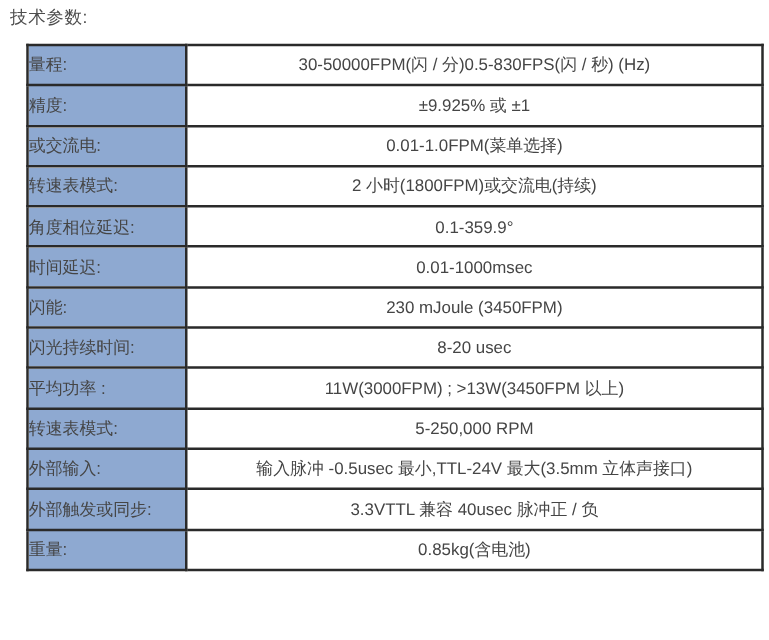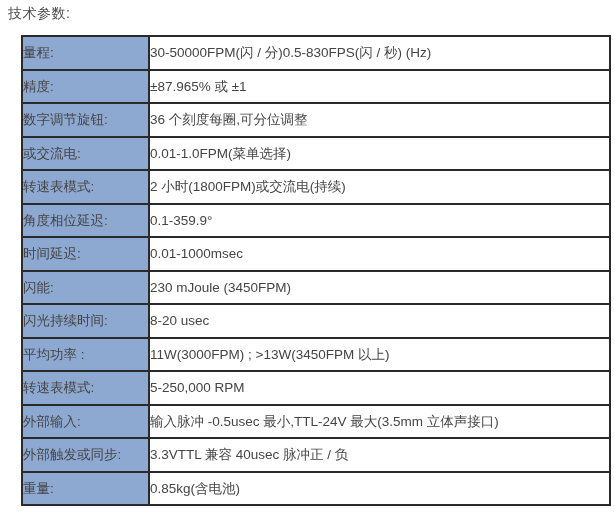--- a/index.html
+++ b/index.html
@@ -22,65 +22,61 @@
     font-size: 14px;
     color: #4d4d4d;
     letter-spacing: 0.5px;
     white-space: nowrap;
   }
   table.spec-table {
     position: absolute;
     left: 21px;
     top: 35px;
     width: 590px;
-    height: 471px;
+    height: 422px;
     border-collapse: collapse;
     table-layout: fixed;
   }
   table.spec-table td {
     border: 2px solid #2a2a2a;
     font-size: 13.5px;
     color: #454545;
     padding: 0;
     line-height: 1;
     overflow: hidden;
     white-space: nowrap;
   }
   td.label-cell {
     width: 125px;
     background: #8EA9D1;
     text-align: left;
     padding-left: 9px;
     color: #484848;
   }
   td.value-cell {
-    text-align: left;
+    text-align: center;
     background: #ffffff;
   }
 </style>
 </head>
 <body>
 
 <div class="page">
 
   <div class="page-title">技术参数:</div>
 
   <table class="spec-table">
     <tbody>
       <tr>
         <td class="label-cell">量程:</td>
         <td class="value-cell">30-50000FPM(闪 / 分)0.5-830FPS(闪 / 秒) (Hz)</td>
       </tr>
       <tr>
         <td class="label-cell">精度:</td>
-        <td class="value-cell">±87.965% 或 ±1</td>
-      </tr>
-      <tr>
-        <td class="label-cell">数字调节旋钮:</td>
-        <td class="value-cell">36 个刻度每圈,可分位调整</td>
+        <td class="value-cell">±9.925% 或 ±1</td>
       </tr>
       <tr>
         <td class="label-cell">或交流电:</td>
         <td class="value-cell">0.01-1.0FPM(菜单选择)</td>
       </tr>
       <tr>
         <td class="label-cell">转速表模式:</td>
         <td class="value-cell">2 小时(1800FPM)或交流电(持续)</td>
       </tr>
       <tr>

